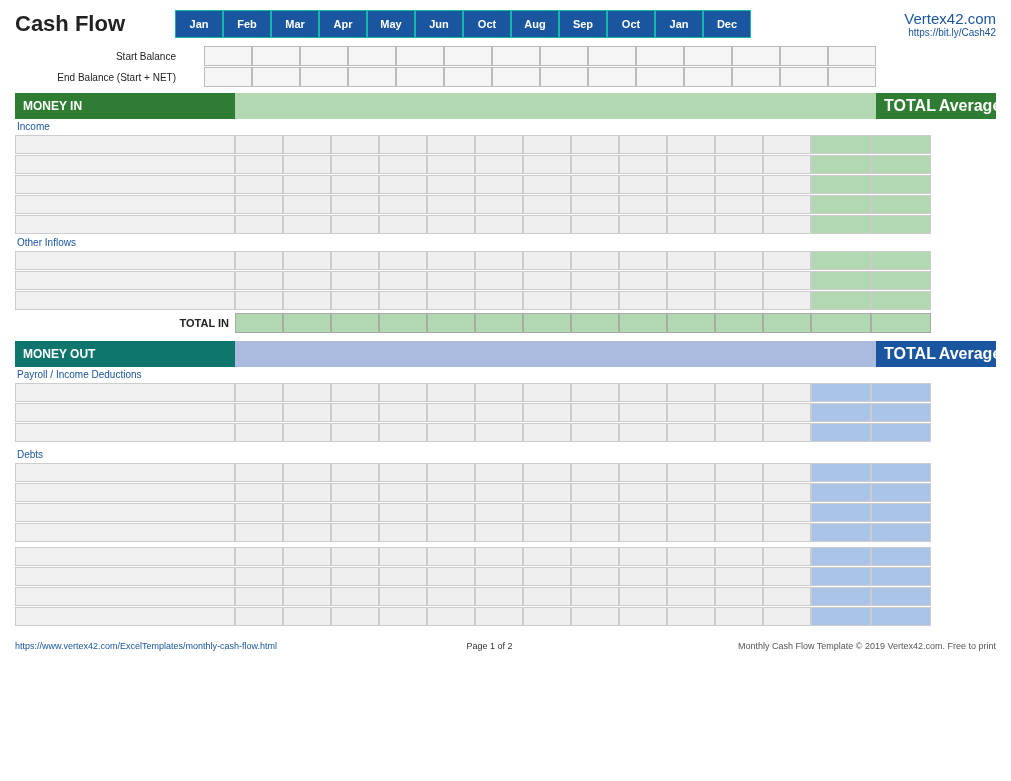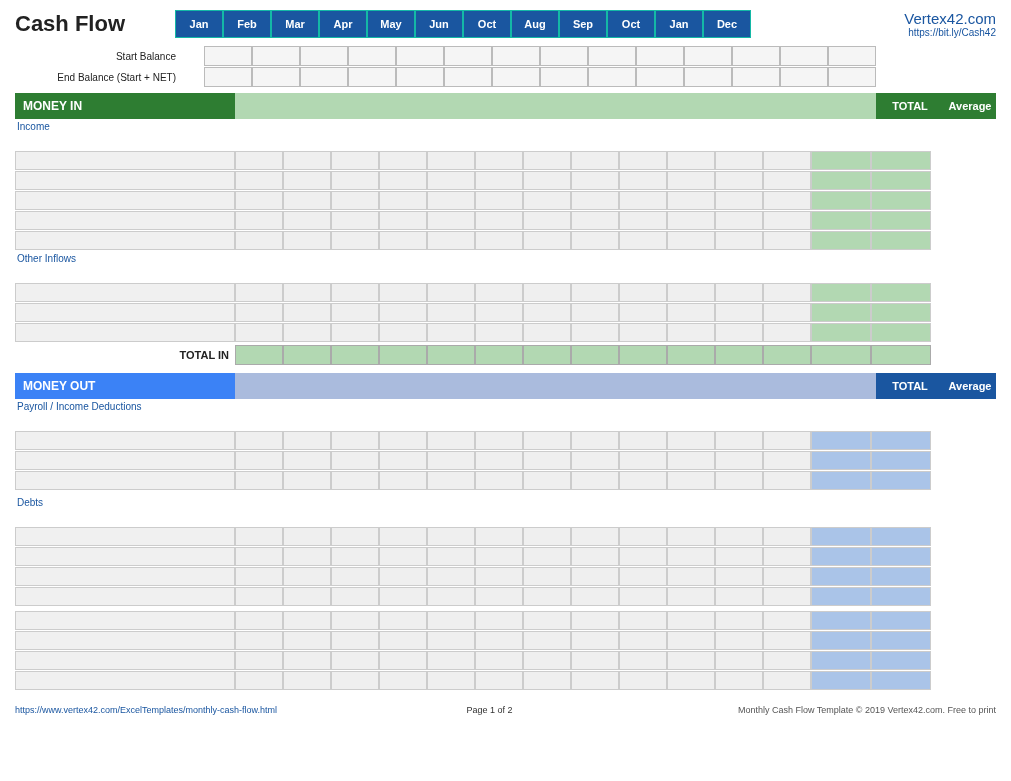--- a/index.html
+++ b/index.html
@@ -90,52 +90,52 @@
       color: #fff;
       font-weight: bold;
       font-size: 12px;
       width: 220px;
       height: 26px;
       display: flex;
       align-items: center;
       padding-left: 8px;
     }
     .section-header-label.blue {
-      background: #3b82f6;
+      background: #0f766e;
     }
     .section-header-middle {
       flex: 1;
       height: 26px;
       background: #b2d8b2;
     }
     .section-header-middle.blue-mid {
       background: #aabbdd;
     }
     .section-header-total {
       background: #2e7d32;
       color: #fff;
       font-weight: bold;
-      font-size: 11px;
+      font-size: 16px;
       width: 60px;
       height: 26px;
       display: flex;
       align-items: center;
       justify-content: center;
       padding-left: 8px;
     }
     .section-header-total.blue {
       background: #1a56a0;
     }
 
     
     .subsection-label {
       font-size: 10px;
       color: #1a56a0;
       padding: 2px 0 1px 2px;
-      height: 32px;
+      height: 16px;
     }
 
     
     .data-row {
       display: flex;
       align-items: center;
       height: 19px;
       margin-bottom: 1px;
     }
     .row-label-cell {

